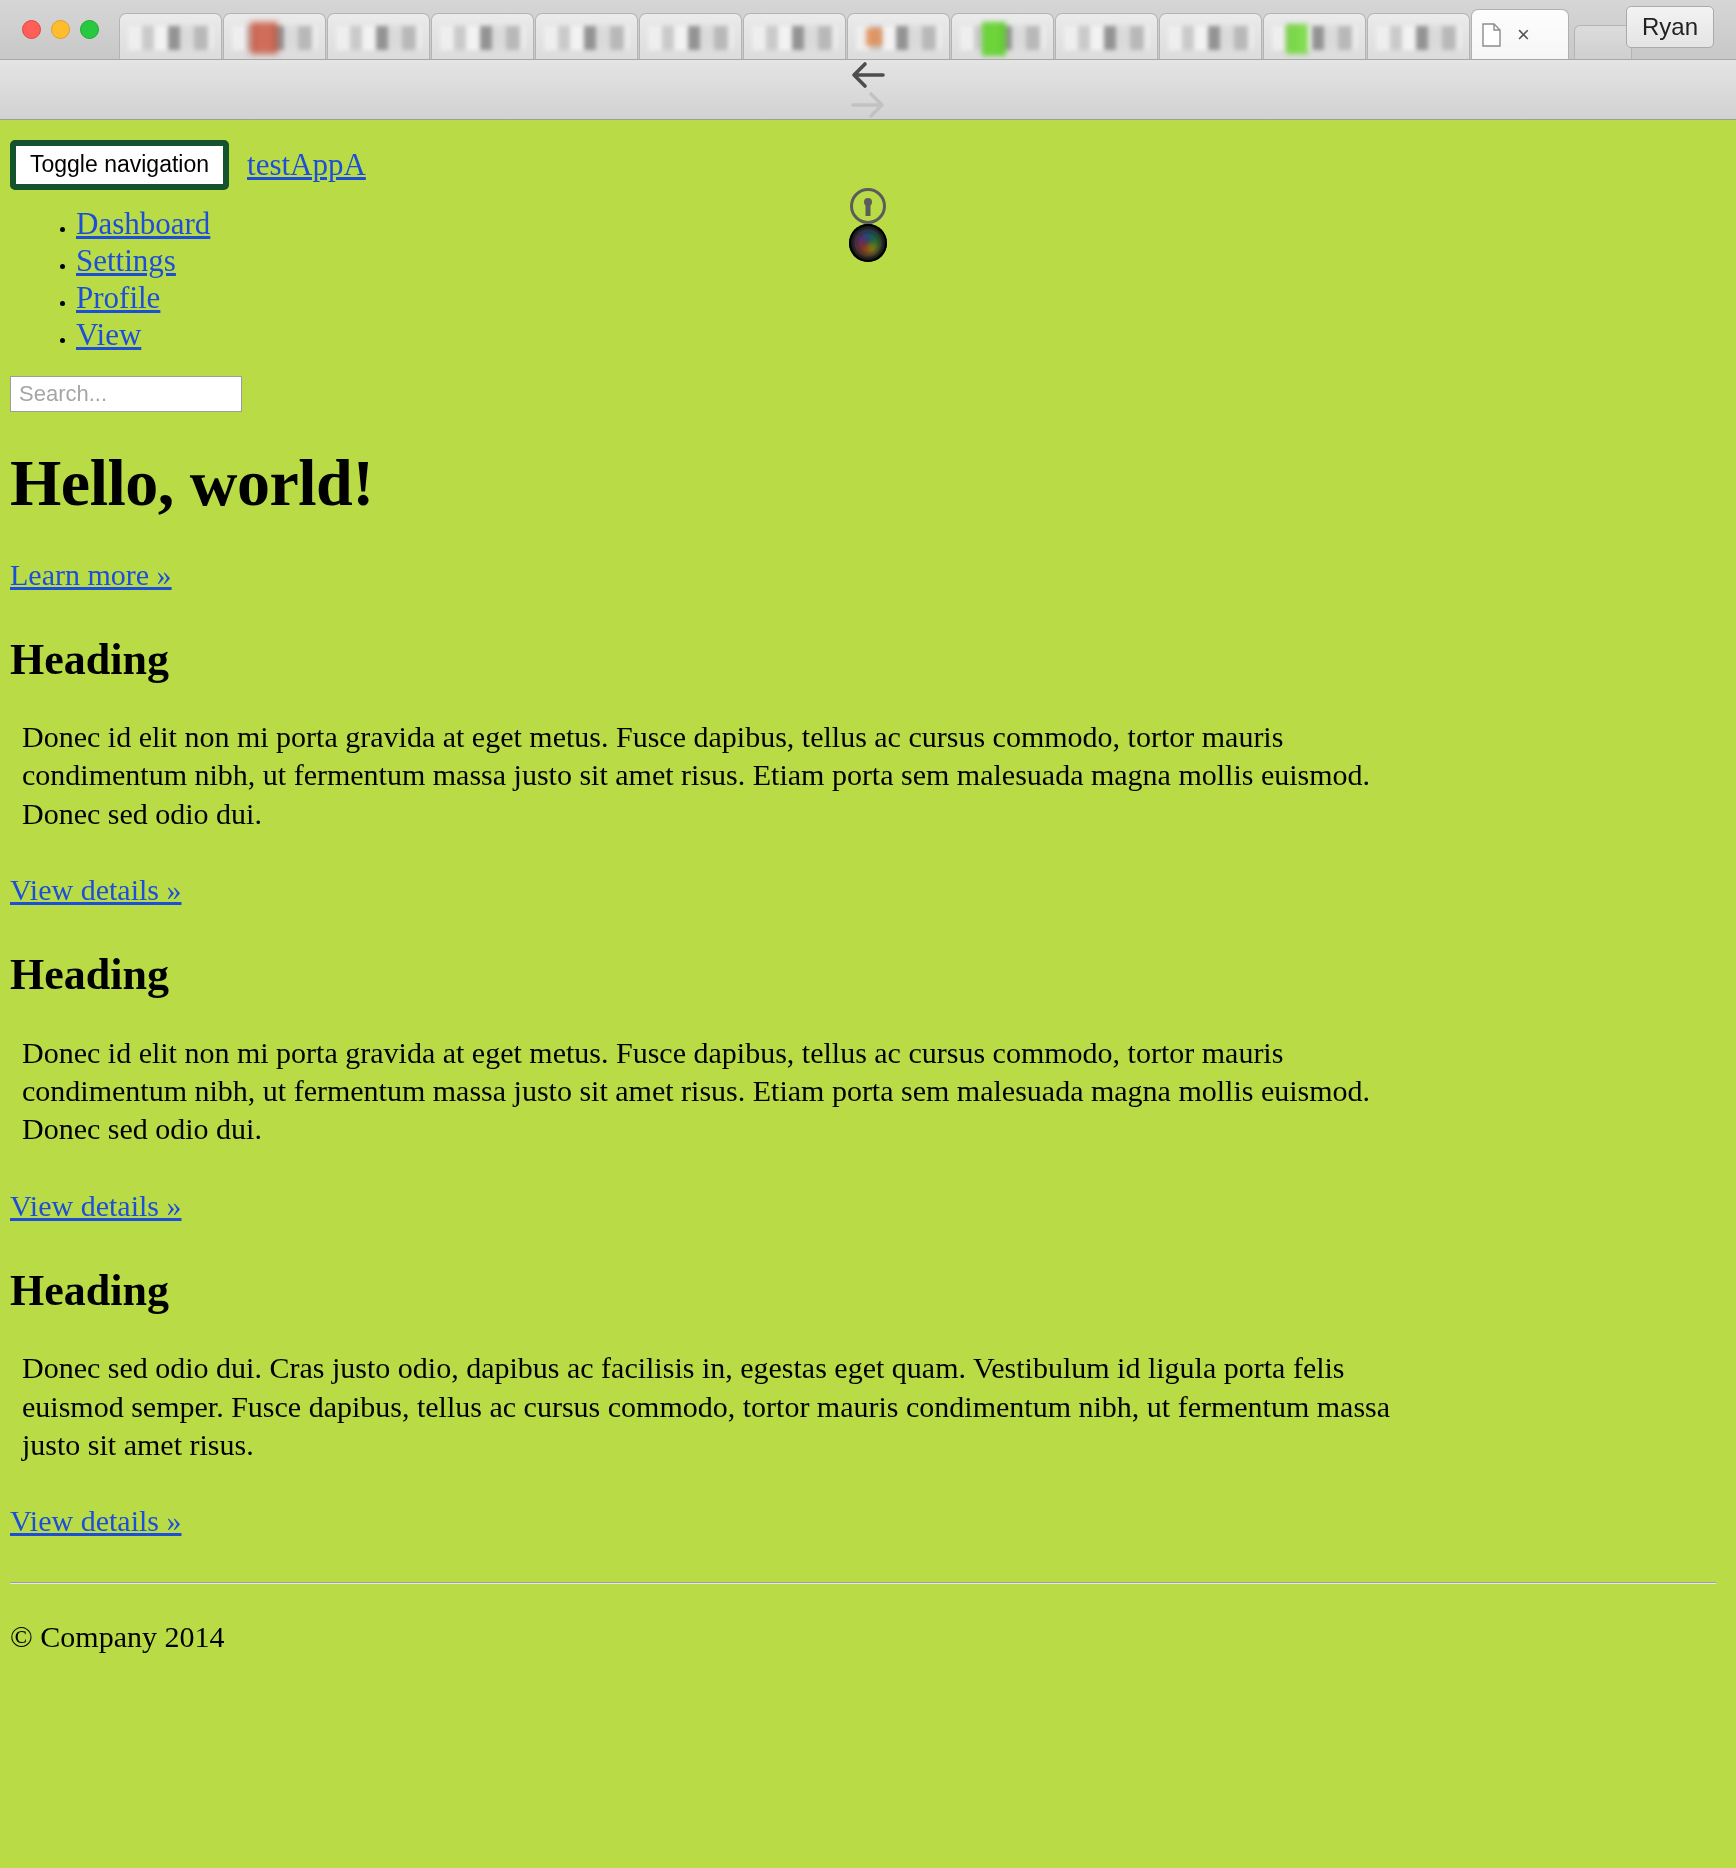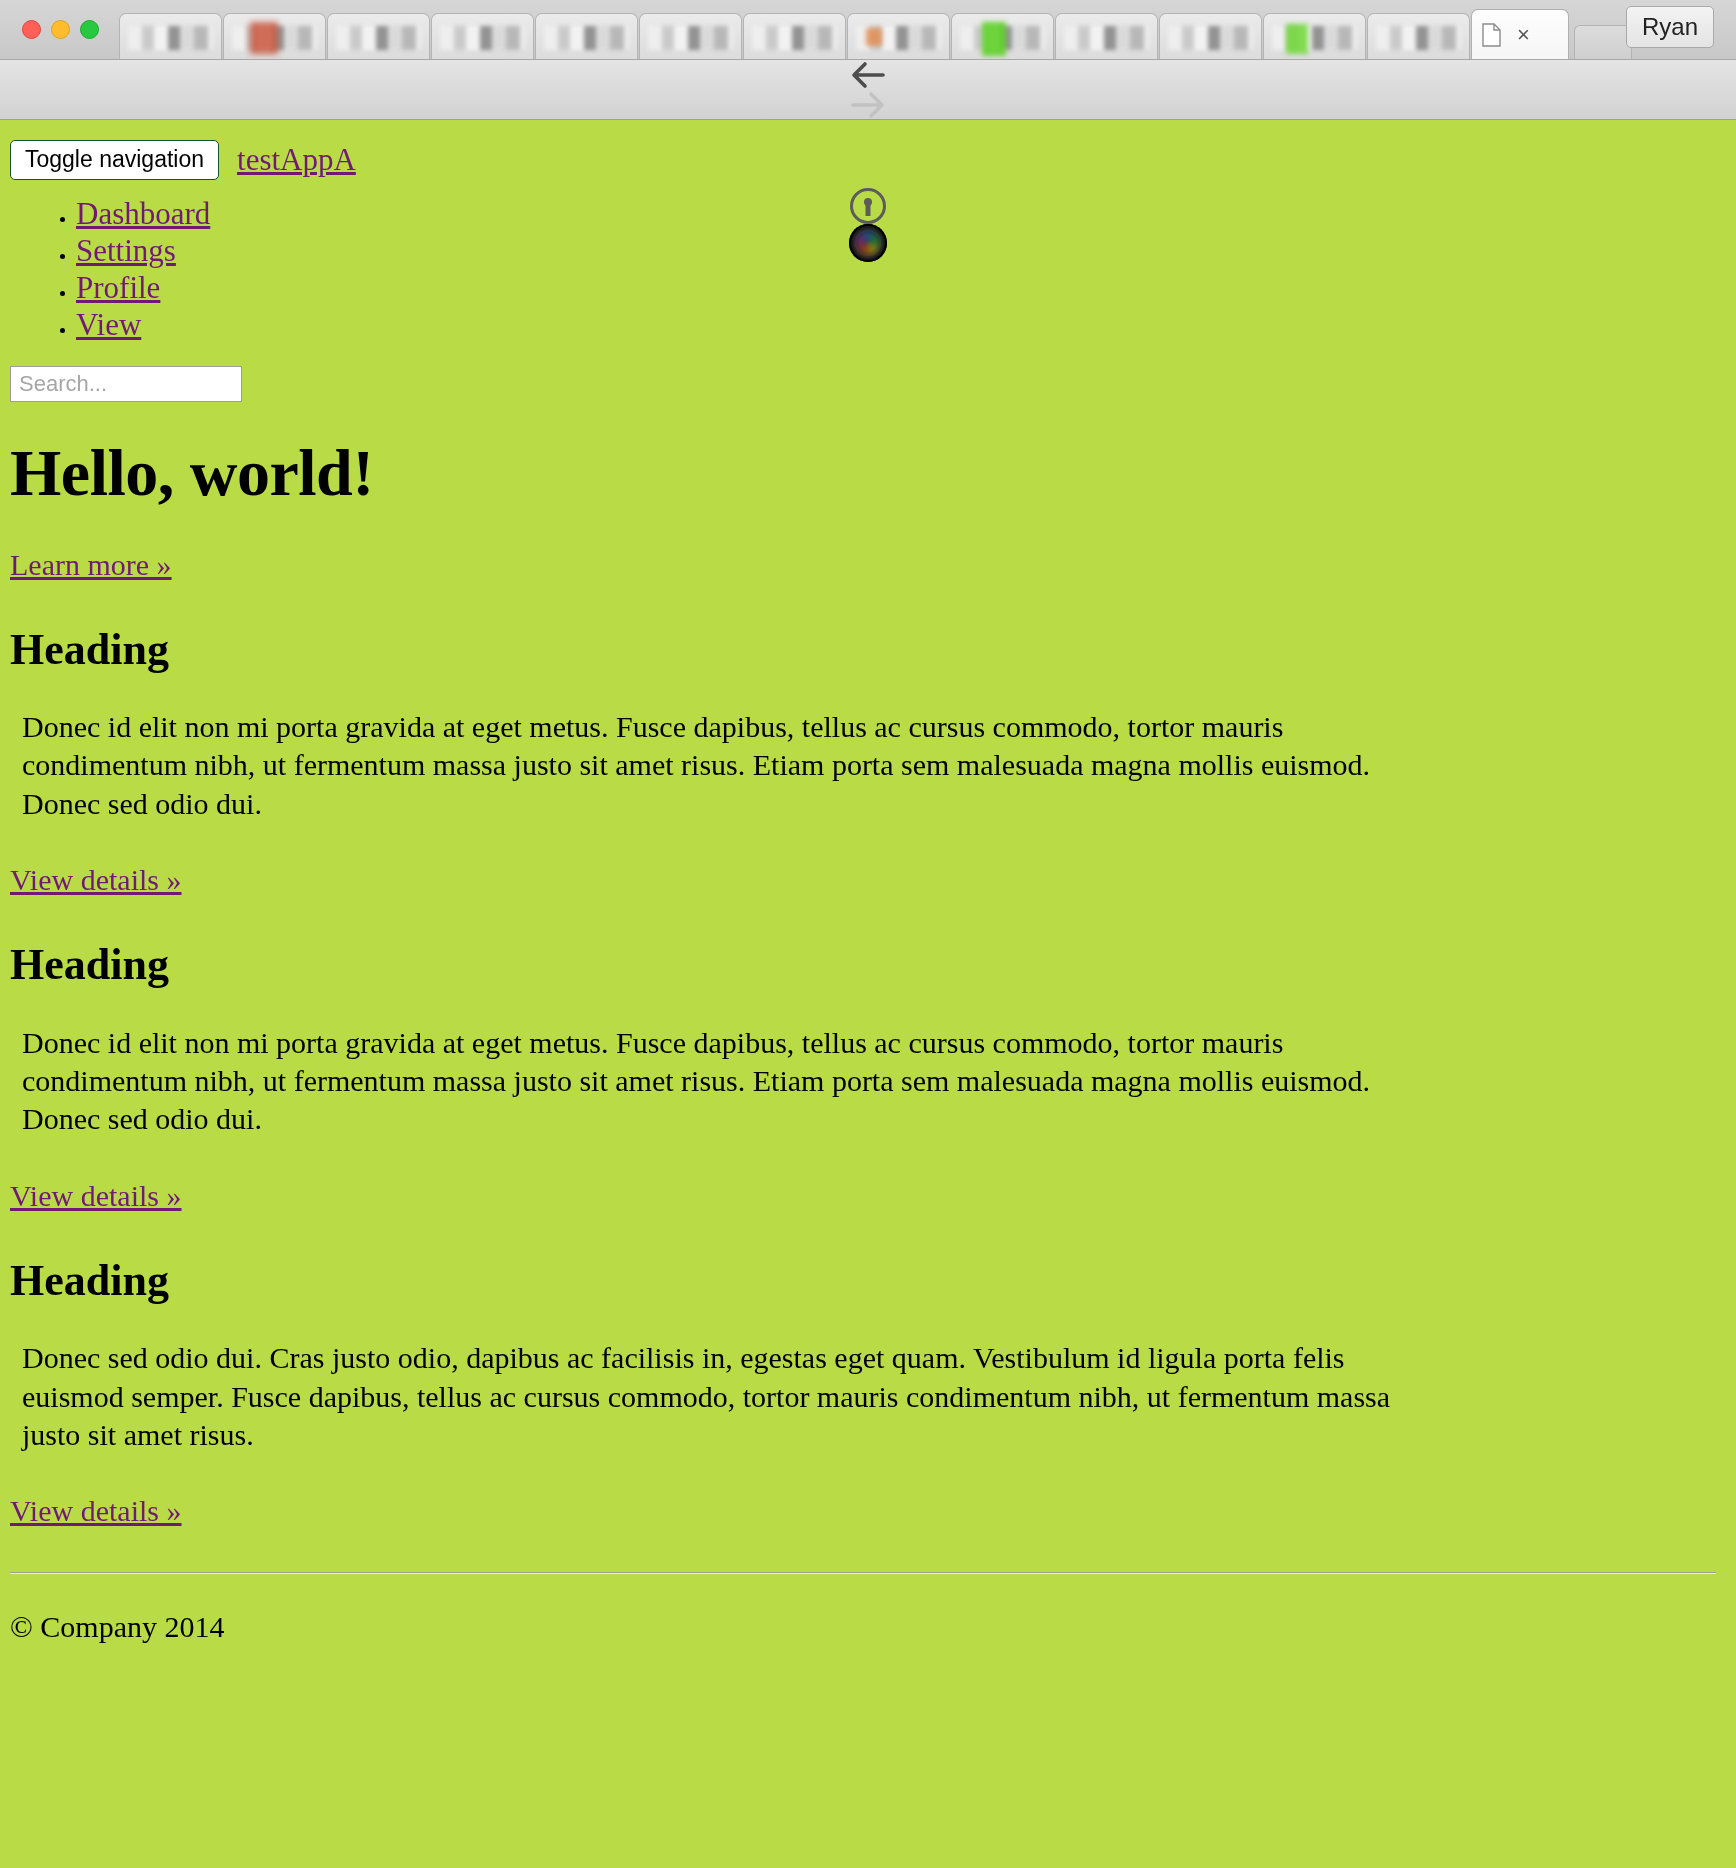--- a/index.html
+++ b/index.html
@@ -207,28 +207,28 @@
   .viewport {
     flex: 1;
     background: #b9dc46;
     overflow: hidden;
     padding: 0;
   }
   .page {
     padding: 20px 10px 0 10px;
     color: #000;
   }
-  a { color: #701a75; text-decoration: underline; }
+  a { color: #1d4ed8; text-decoration: underline; }
 
   .navrow { display: flex; align-items: center; gap: 18px; }
   .toggle-nav {
     font-family: "Liberation Sans", sans-serif;
     font-size: 23px;
     background: #fff;
-    border: 1px solid #14532d;
+    border: 6px solid #14532d;
     border-radius: 5px;
     padding: 6px 14px 7px 14px;
     color: #000;
     line-height: 1.1;
   }
   .brand {
     font-size: 31px;
     font-family: "Liberation Serif", serif;
   }
 

